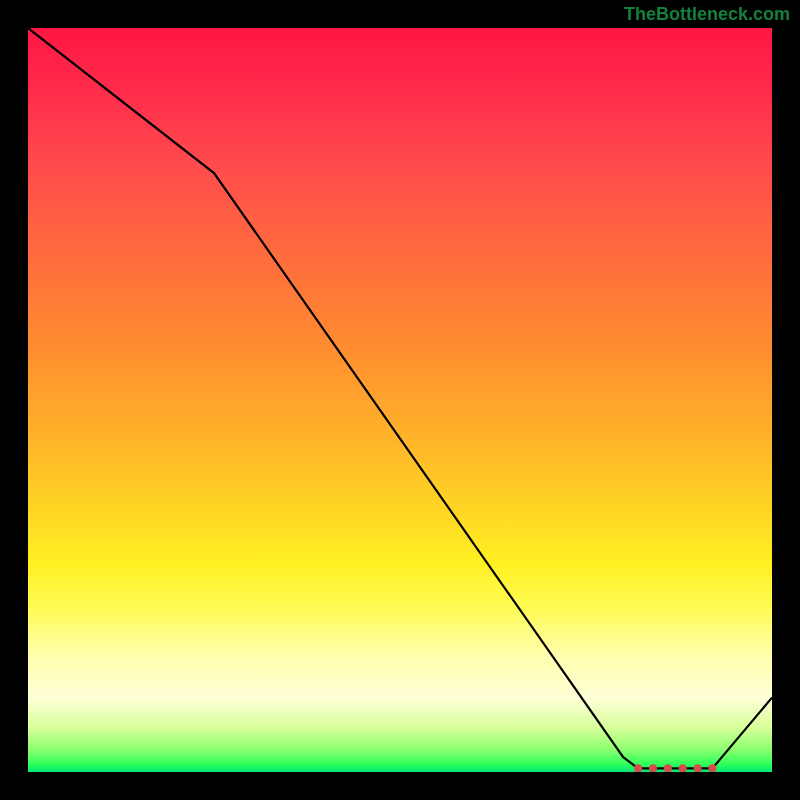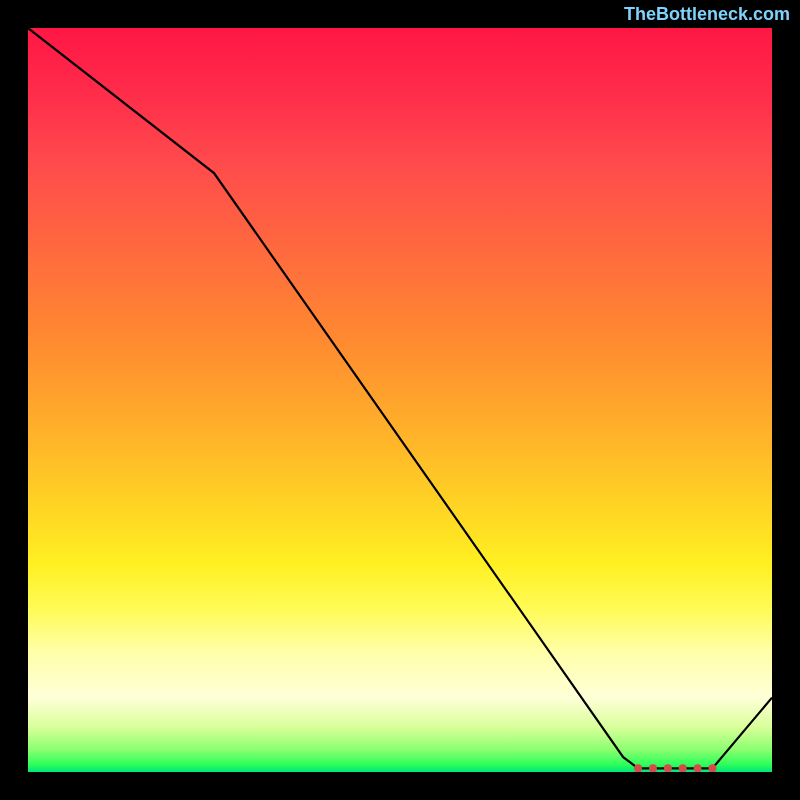--- a/index.html
+++ b/index.html
@@ -10,21 +10,21 @@
     font-family: Arial, sans-serif;
     position: relative;
     overflow: hidden;
   }
   .attribution {
     position: absolute;
     top: 4px;
     right: 10px;
     font-size: 18px;
     font-weight: bold;
-    color: #7dd3fc;
+    color: #15803d;
     z-index: 10;
   }
   .plot {
     position: absolute;
     left: 28px;
     top: 28px;
     width: 744px;
     height: 744px;
   }
   .gradient-bg {

